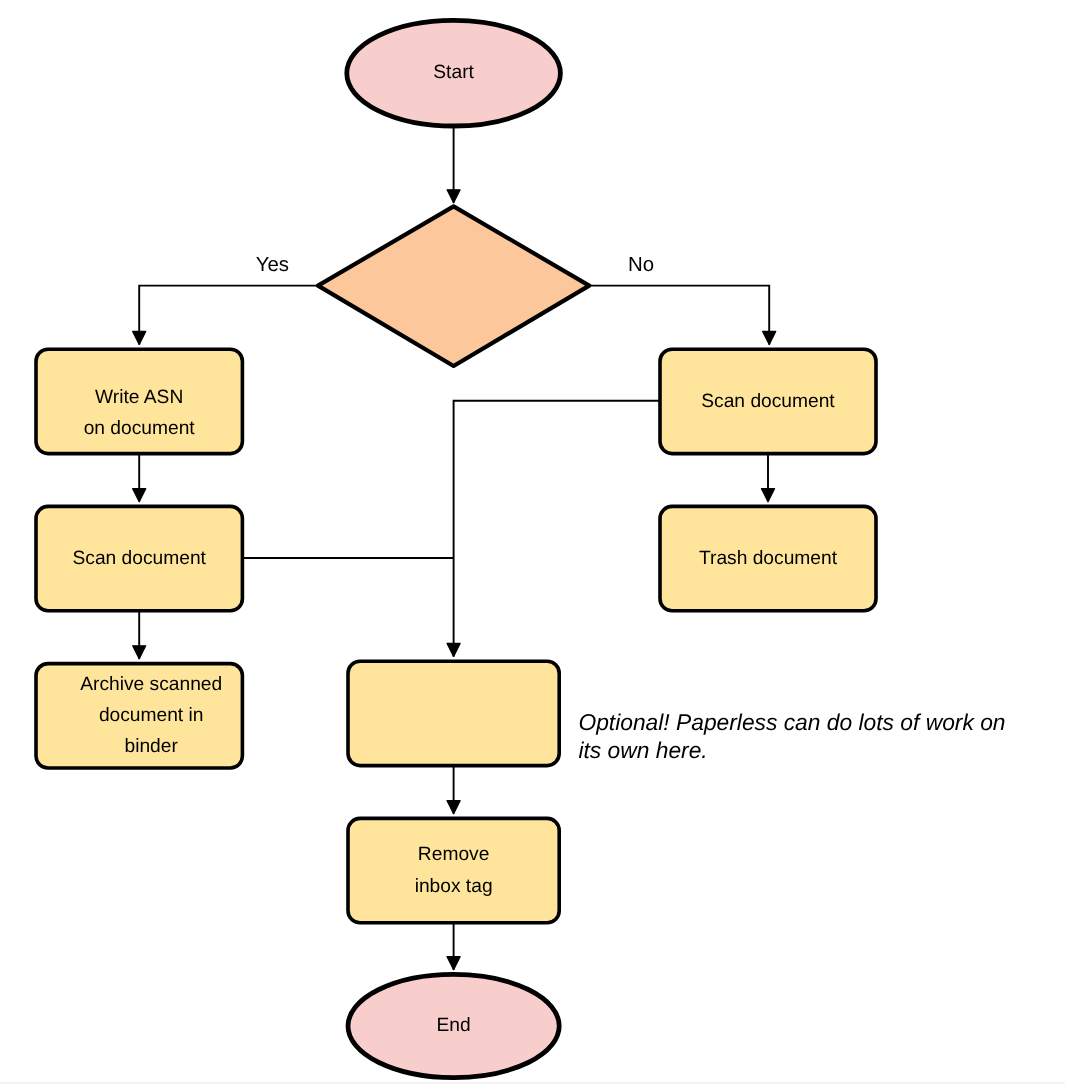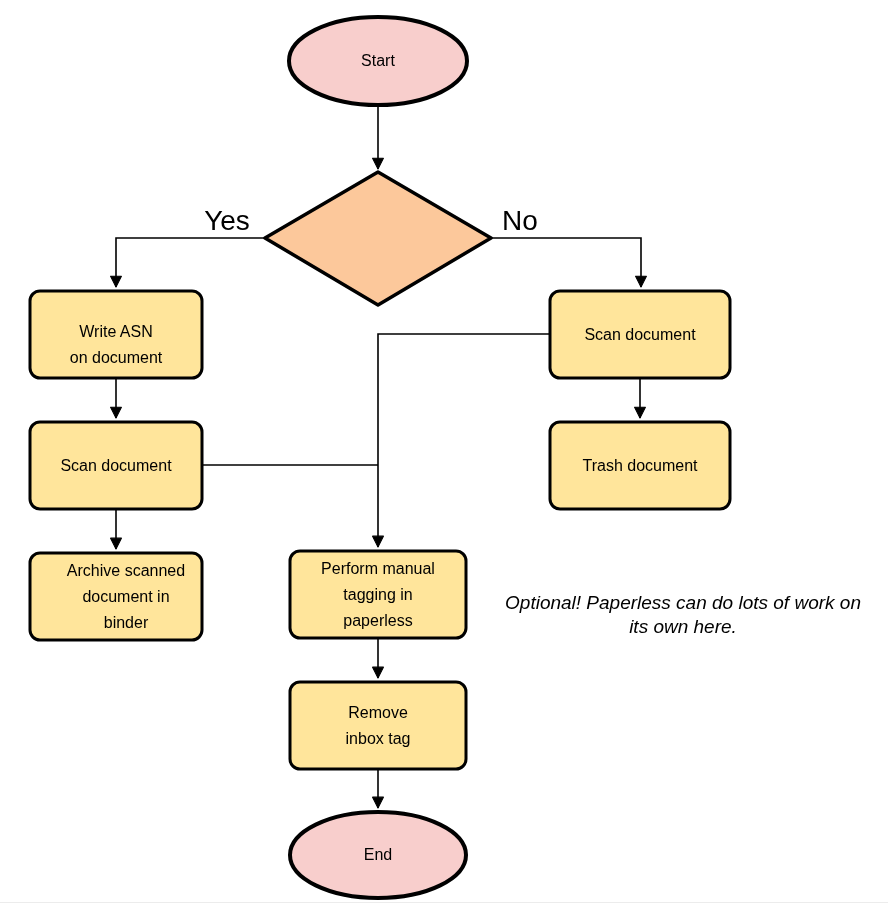--- a/index.html
+++ b/index.html
@@ -23,35 +23,35 @@
     align-items: center;
     justify-content: center;
     text-align: center;
     font-size: 16px;
     line-height: 26px;
     white-space: pre-line;
     pointer-events: none;
   }
   .edge-label {
     position: absolute;
-    font-size: 28px;
+    font-size: 17px;
     line-height: 24px;
     text-align: center;
     pointer-events: none;
   }
   .note-text {
     position: absolute;
     left: 482px;
     top: 591px;
     width: 402px;
     font-size: 19px;
     font-style: italic;
     line-height: 24px;
     white-space: pre-line;
-    text-align: center;
+    text-align: left;
     pointer-events: none;
   }
   .bottom-hairline {
     position: absolute;
     left: 0;
     top: 902px;
     width: 888px;
     height: 1px;
     background: #ececec;
   }
@@ -91,38 +91,35 @@
     <rect x="290" y="551" width="176" height="87" rx="10" fill="#FFE59B" stroke="#000000" stroke-width="3"></rect>
     <rect x="290" y="682" width="176" height="87" rx="10" fill="#FFE59B" stroke="#000000" stroke-width="3"></rect>
     <ellipse cx="378" cy="855" rx="88" ry="43" fill="#F8CECC" stroke="#000000" stroke-width="4"></ellipse>
   </svg>
 
   <div class="node-label" style="left:290px; top:18px; width:176px; height:86px;">Start</div>
 
 
   <div class="edge-label" style="left:202px; top:209px; width:50px;">Yes</div>
 
-  <div class="edge-label" style="left:495px; top:209px; width:50px;">No</div>
+  <div class="edge-label" style="left:495px; top:209px; width:50px;text-align:right;">No</div>
 
   <div class="node-label" style="left:30px; top:291px; width:172px; height:107px;">Write ASN
 on document</div>
 
   <div class="node-label" style="left:30px; top:422px; width:172px; height:87px;">Scan document</div>
 
   <div class="node-label" style="left:30px; top:553px; width:192px; height:87px;">Archive scanned
 document in
 binder</div>
 
   <div class="node-label" style="left:550px; top:291px; width:180px; height:87px;">Scan document</div>
 
   <div class="node-label" style="left:550px; top:422px; width:180px; height:87px;">Trash document</div>
 
-  <div class="node-label" style="left:290px; top:551px; width:176px; height:87px;">Perform manual
-tagging in
-paperless</div>
 
   <div class="node-label" style="left:290px; top:682px; width:176px; height:87px;text-align:center;">Remove
 inbox tag</div>
 
   <div class="node-label" style="left:290px; top:812px; width:176px; height:86px;">End</div>
 
   <div class="note-text">Optional! Paperless can do lots of work on
 its own here.</div>
 
   <div class="bottom-hairline"></div>

